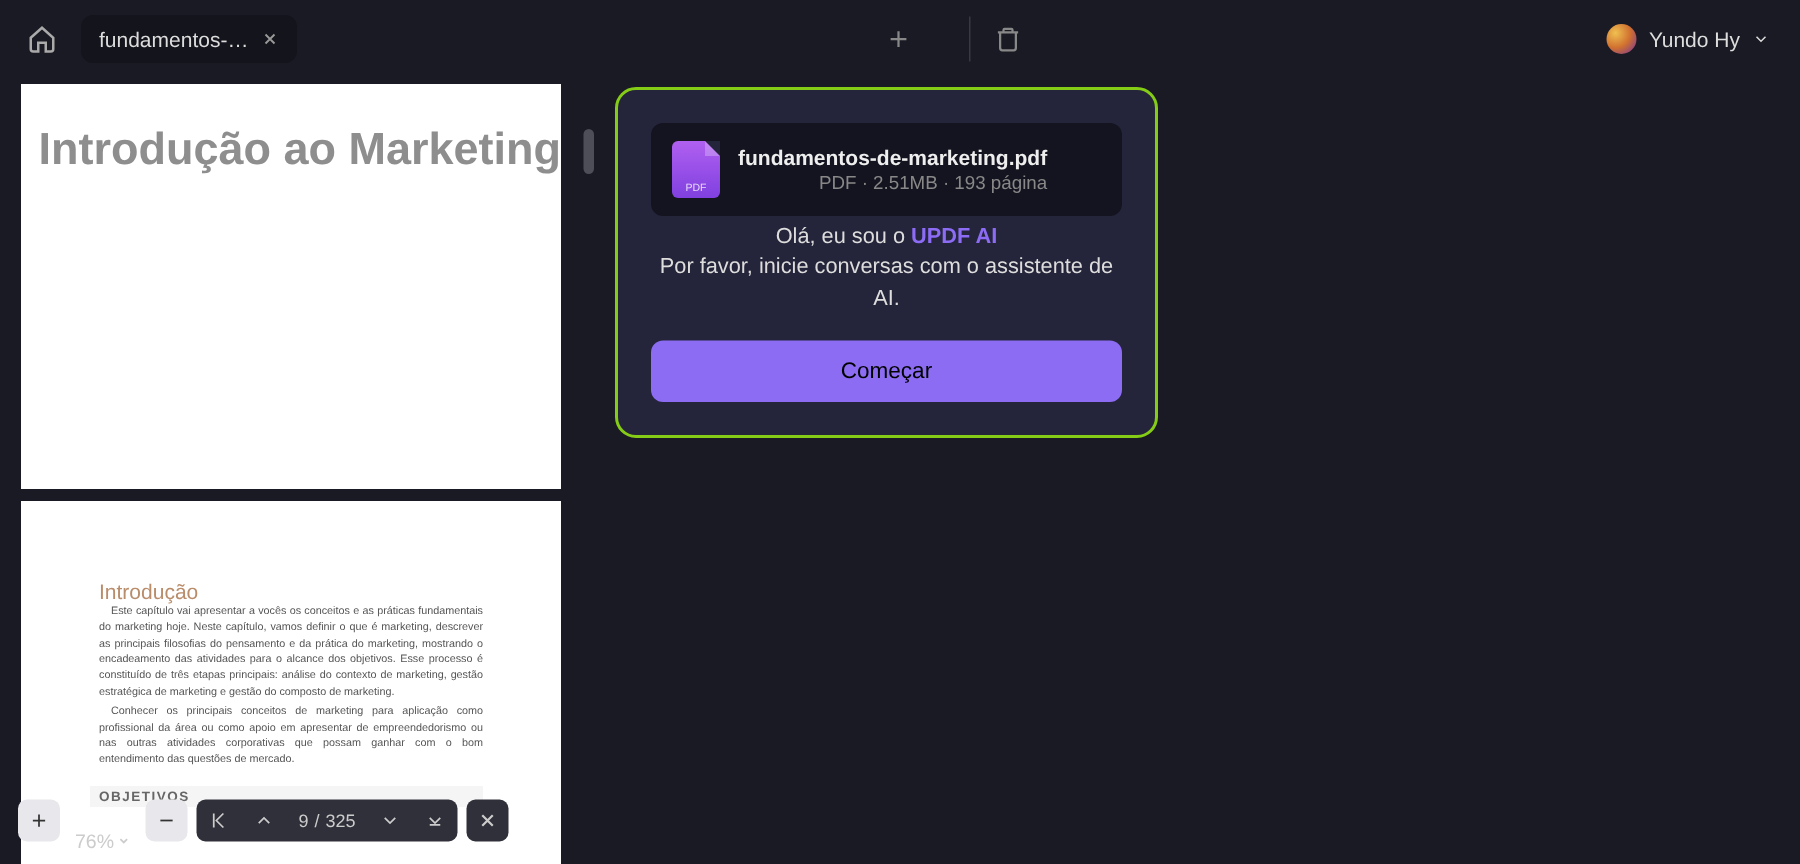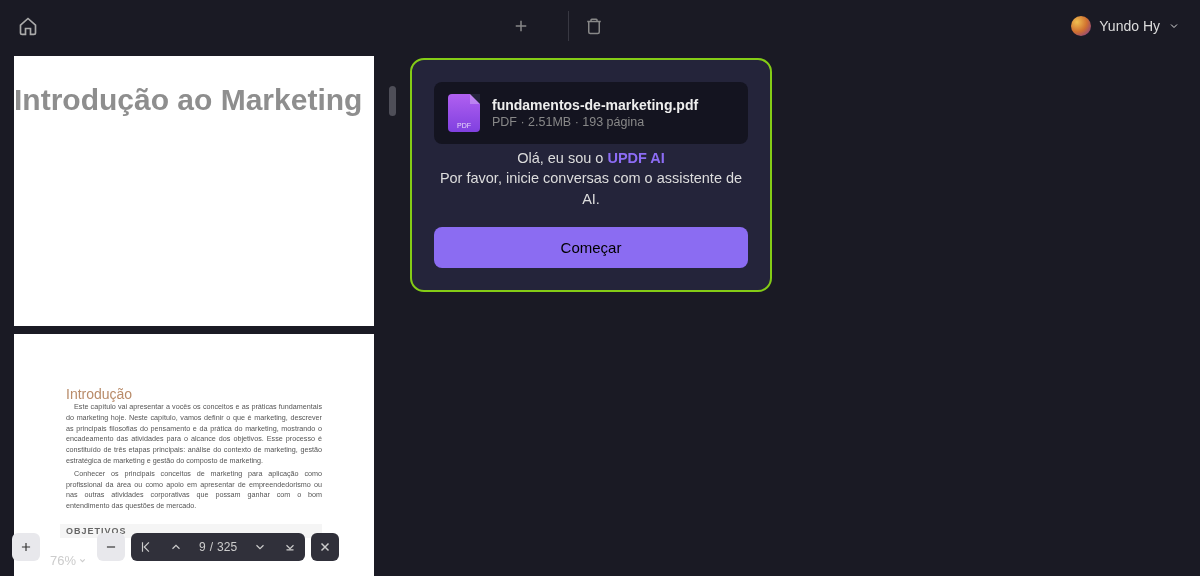--- a/index.html
+++ b/index.html
@@ -72,21 +72,21 @@
 .page {
   background: #fff;
   color: #333;
   margin-bottom: 8px;
   width: 360px;
   display: flex;
   flex-direction: column;
 }
 .page1 {
   height: 270px;
-  align-items: flex-start;
+  align-items: flex-end;
   justify-content: flex-start;
   padding-top: 24px;
 }
 .page1-title {
   font-size: 30px;
   font-weight: 700;
   color: #8e8e8e;
   text-align: center;
   line-height: 1.3;
 }
@@ -166,21 +166,21 @@
   font-size: 7px;
   color: rgba(255,255,255,0.8);
 }
 .file-icon::before {
   content: "";
   position: absolute; top: 0; right: 0;
   border-top: 10px solid #24243a;
   border-left: 10px solid rgba(255,255,255,0.25);
 }
 .file-name { font-size: 14px; font-weight: 600; color: #eee; }
-.file-meta { font-size: 12.5px; color: #888; margin-top: 2px; }
+.file-meta { font-size: 12.5px; color: #888; margin-top: 2px; text-align: right; }
 
 .ai-greet { margin-top: 4px; font-size: 14.5px; color: #ddd; line-height: 1.4; text-align: center; }
 .ai-greet .brand { color: #8c6cf4; font-weight: 700; }
 
 .start-btn {
   margin-top: 18px;
   width: 100%;
   background: #8b6cf2;
   color: #000000;
   border: none;
@@ -195,20 +195,28 @@
 </style>
 </head>
 <body>
 
 <div class="top-bar">
   <div class="home-icon">
     <svg width="20" height="20" viewBox="0 0 24 24" fill="none" stroke="currentColor" stroke-width="2">
         <path d="M3 11l9-8 9 8v9a2 2 0 0 1-2 2h-4v-7h-6v7H5a2 2 0 0 1-2-2z"></path>
       </svg>
   </div>
+  <div class="tab">
+    <span>fundamentos-…</span>
+    <span class="close">
+      <svg width="12" height="12" viewBox="0 0 24 24" fill="none" stroke="currentColor" stroke-width="2.5">
+          <path d="M18 6L6 18M6 6l12 12"></path>
+        </svg>
+    </span>
+  </div>
   <div class="add-tab">
     <svg width="18" height="18" viewBox="0 0 24 24" fill="none" stroke="currentColor" stroke-width="2">
         <path d="M12 5v14M5 12h14"></path>
       </svg>
   </div>
   <div class="divider"></div>
   <div class="trash">
     <svg width="18" height="18" viewBox="0 0 24 24" fill="none" stroke="currentColor" stroke-width="2">
         <path d="M3 6h18M8 6V4a1 1 0 0 1 1-1h6a1 1 0 0 1 1 1v2m3 0v14a2 2 0 0 1-2 2H7a2 2 0 0 1-2-2V6z"></path>
       </svg>

